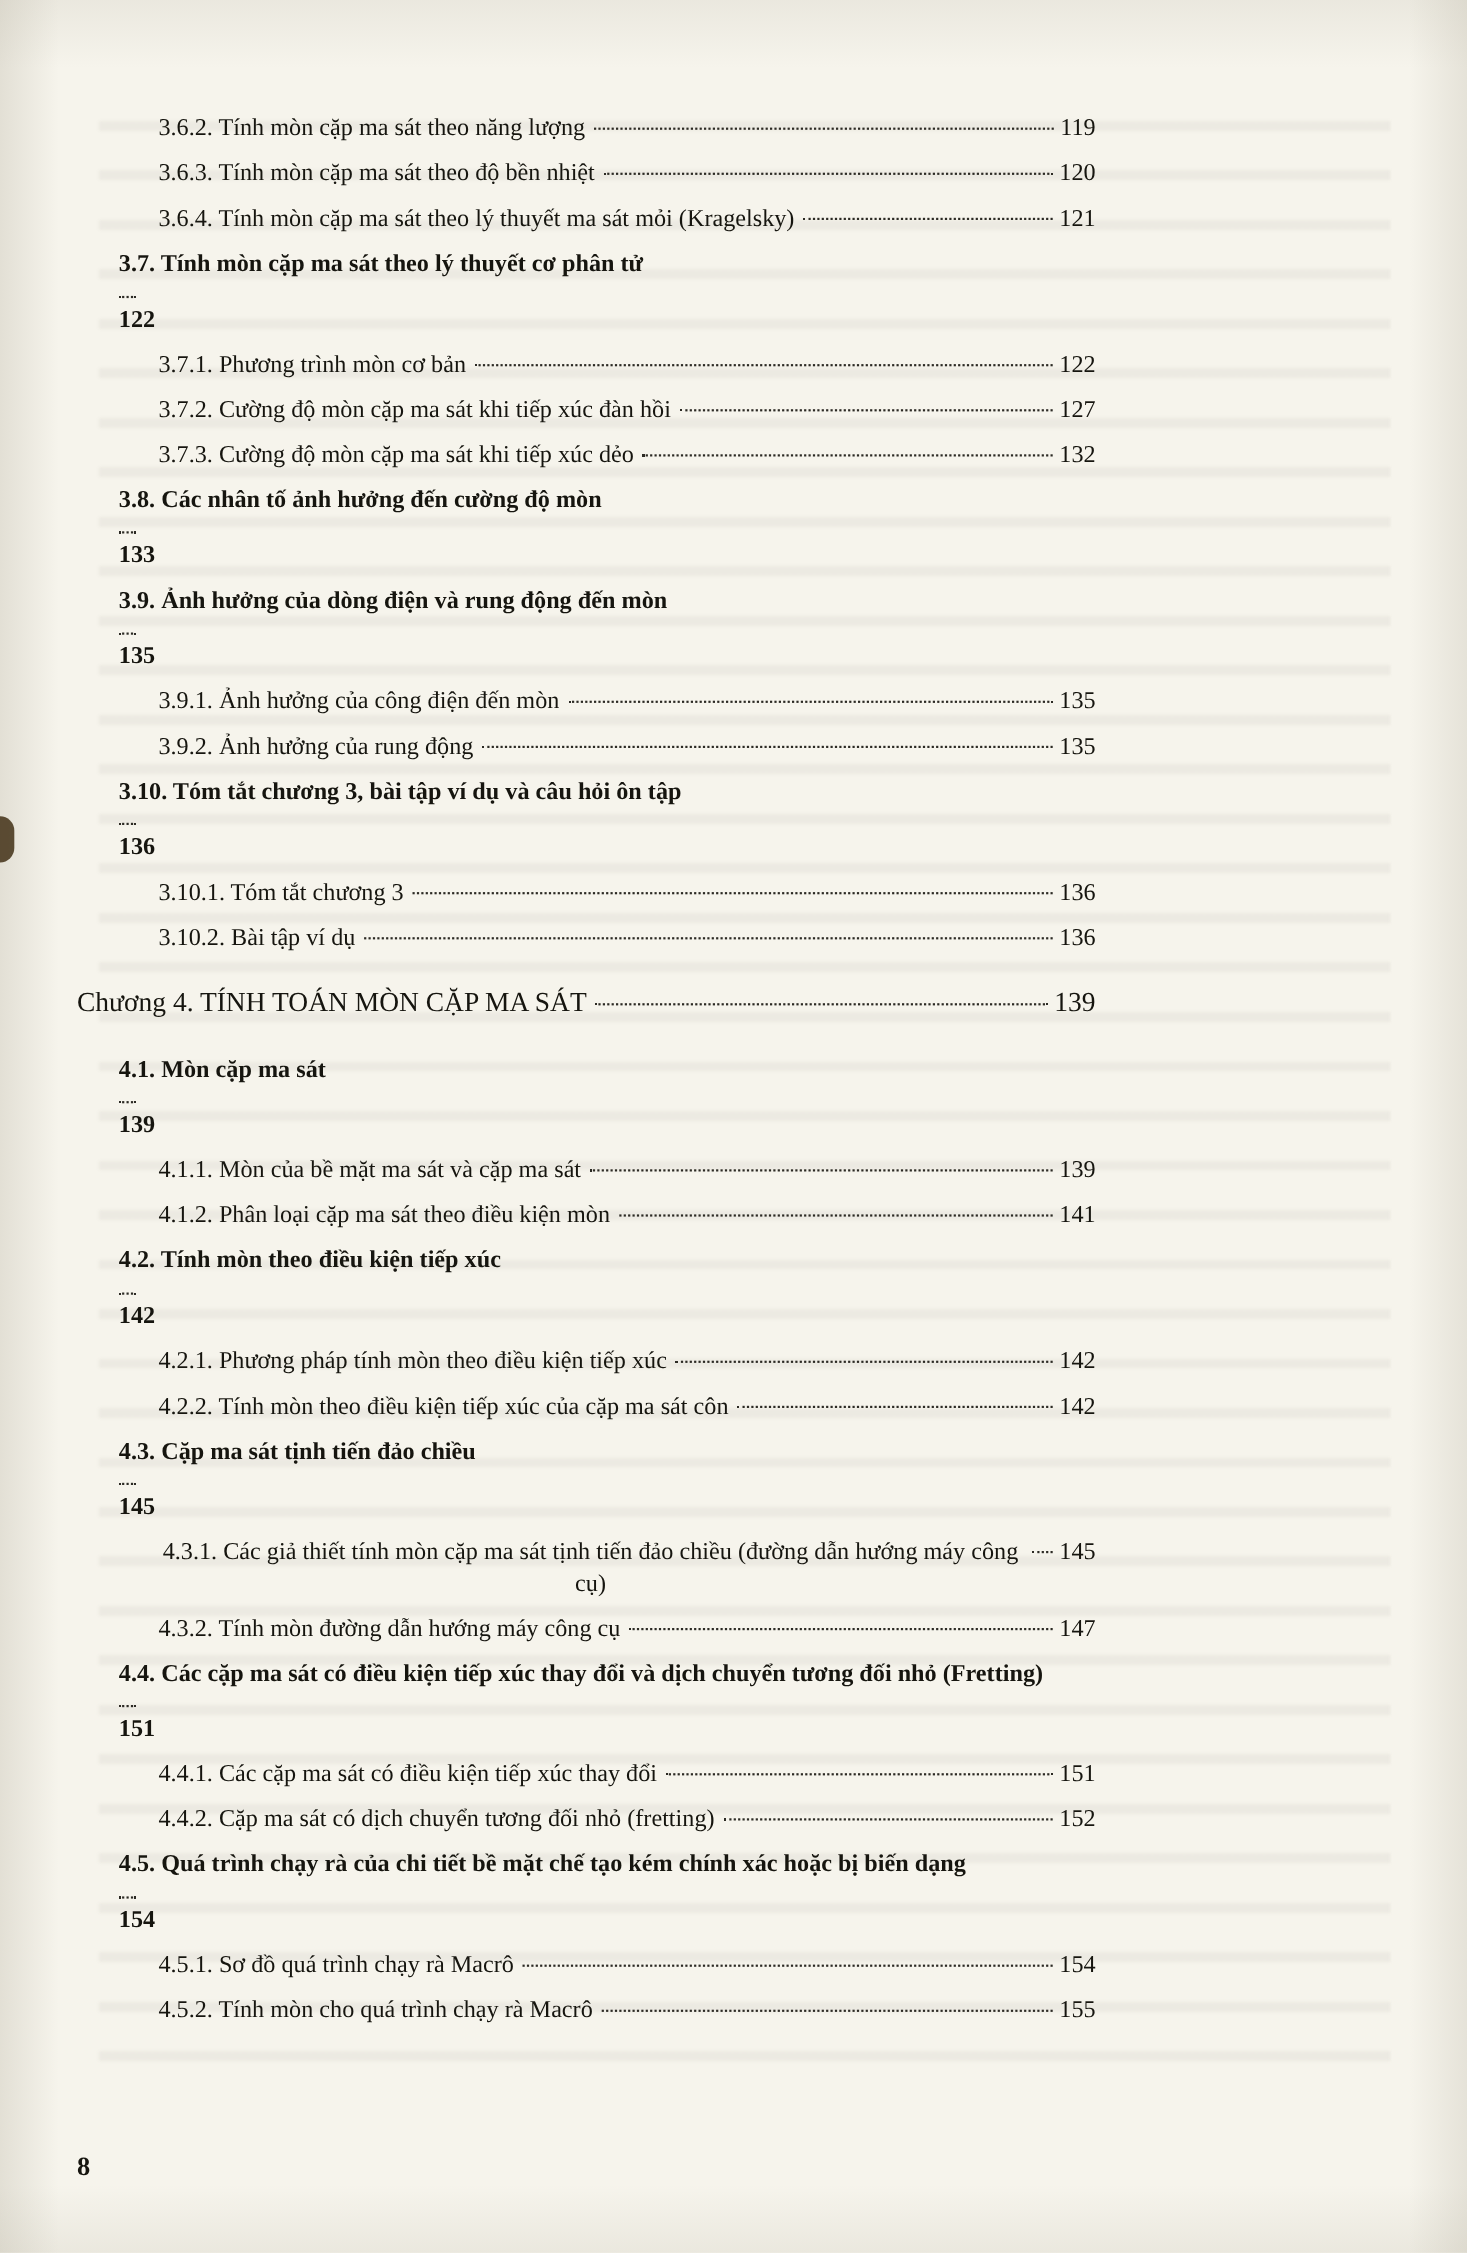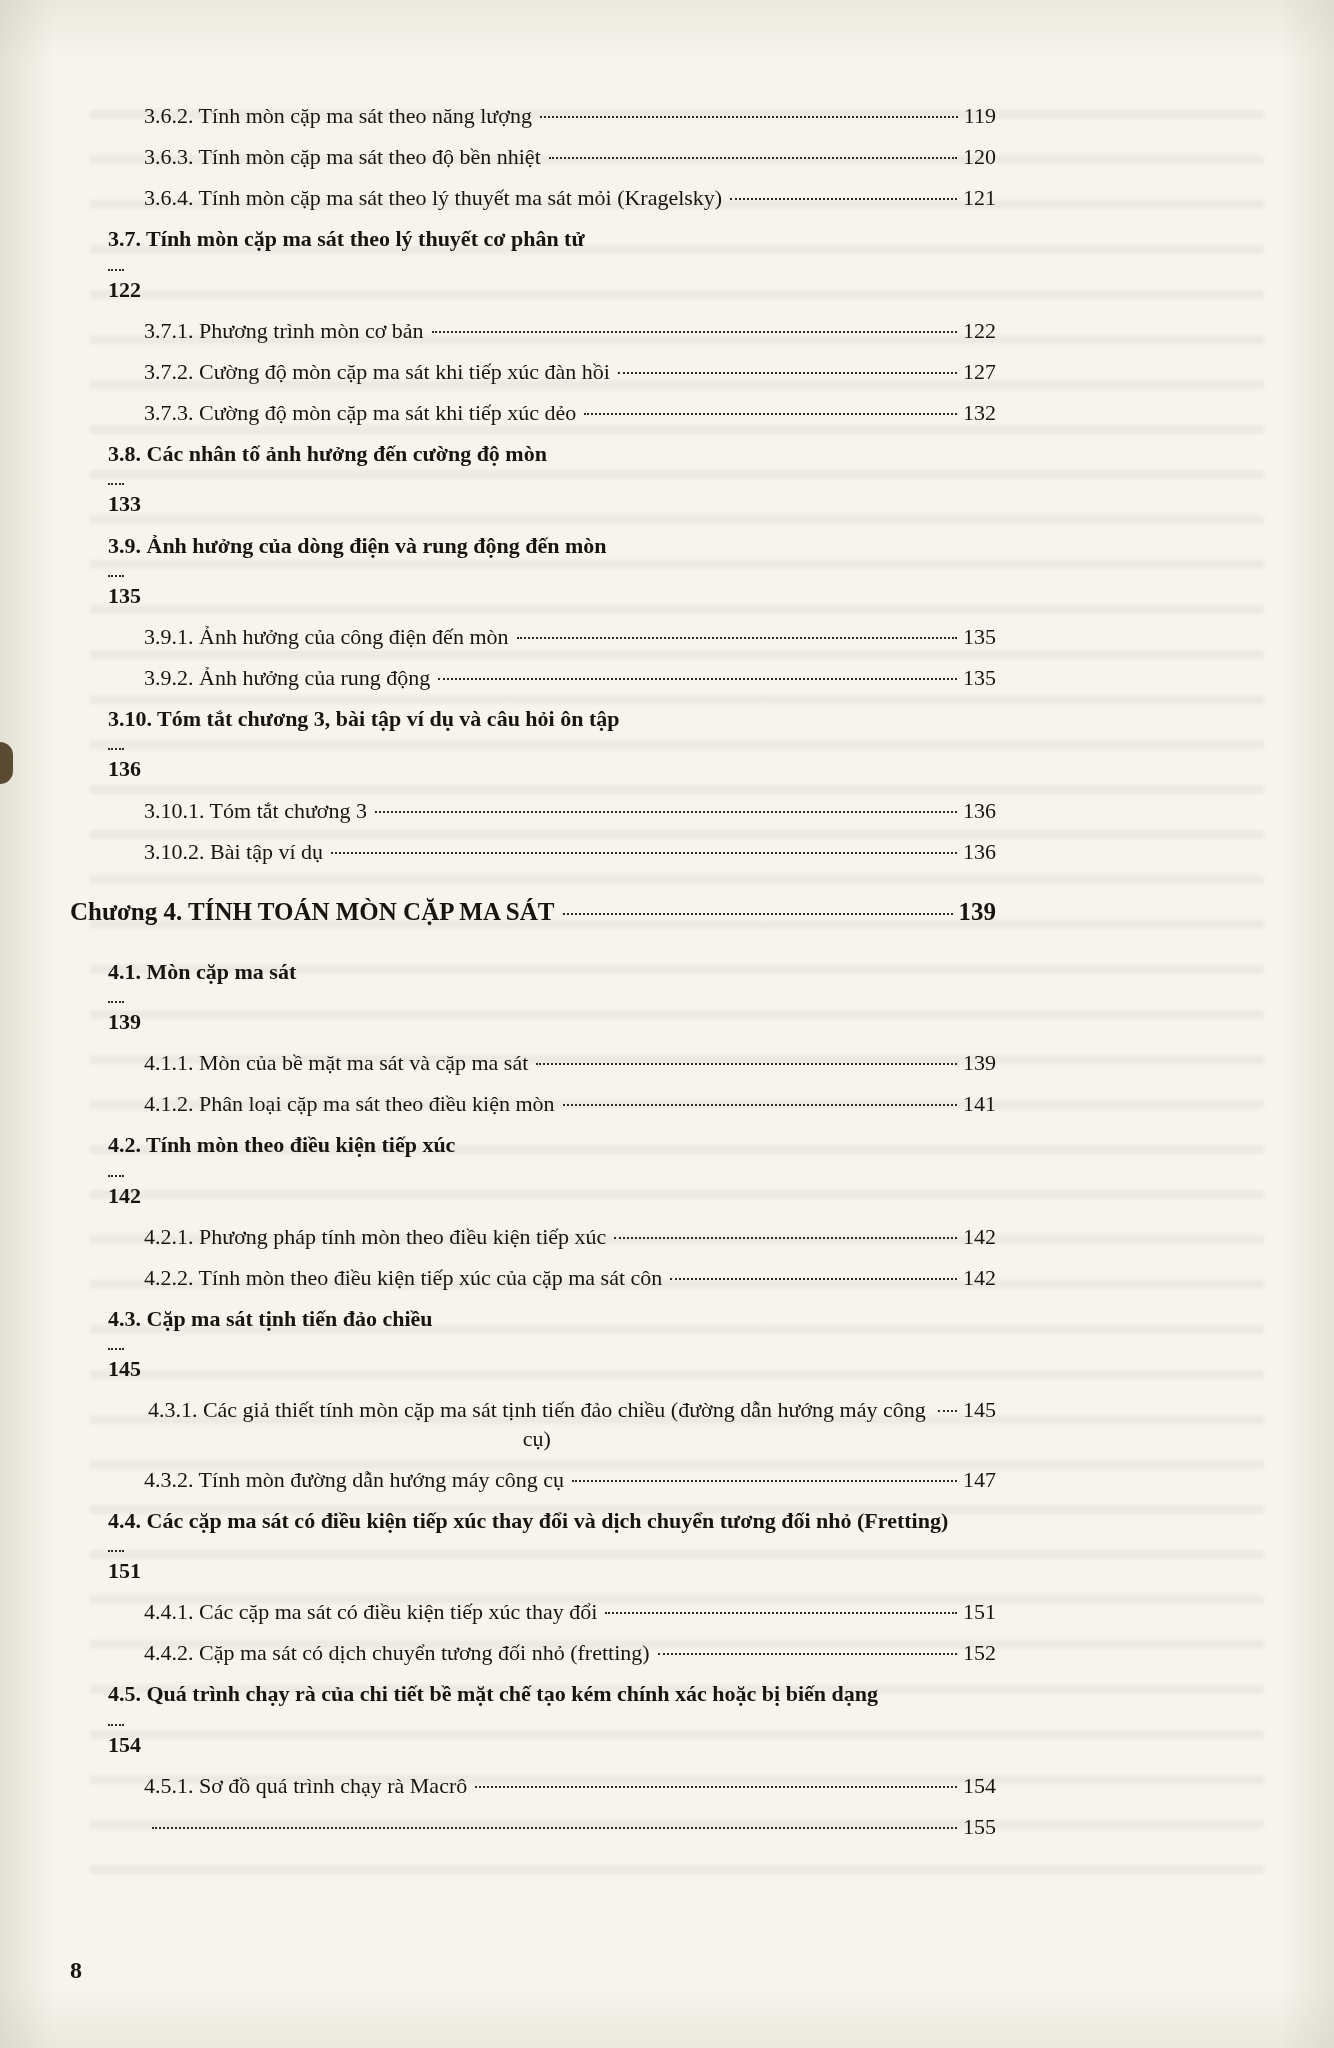--- a/index.html
+++ b/index.html
@@ -49,21 +49,21 @@
     display: flex;
     align-items: baseline;
     font-size: 22px;
     line-height: 1.28;
     margin-bottom: 13px;
   }
   .row.level-2 { padding-left: 74px; font-weight: normal; }
   .row.level-1 { padding-left: 30px; font-weight: bold; flex-direction: column; }
   .row.level-0 {
     padding-left: 0;
-    font-weight: bold;
+    font-weight: normal;
     font-size: 25px;
     margin-top: 30px;
     margin-bottom: 30px;
   }
 
   .label { flex: 0 1 auto; text-align: center; }
   .leader {
     flex: 1 1 20px;
     min-width: 16px;
     margin: 0 6px 0 8px;
@@ -226,18 +226,19 @@
       <span class="label">4.5. Quá trình chạy rà của chi tiết bề mặt chế tạo kém chính xác hoặc bị biến dạng</span>
       <span class="leader"></span>
       <span class="pagenum">154</span>
     </div>
     <div class="row level-2">
       <span class="label">4.5.1. Sơ đồ quá trình chạy rà Macrô</span>
       <span class="leader"></span>
       <span class="pagenum">154</span>
     </div>
     <div class="row level-2">
+      <span class="label">4.5.2. Tính mòn cho quá trình chạy rà Macrô</span>
       <span class="leader"></span>
       <span class="pagenum">155</span>
     </div>
   </div>
 
 <div class="page-number-bottom">8</div>
 
 </body></html>

